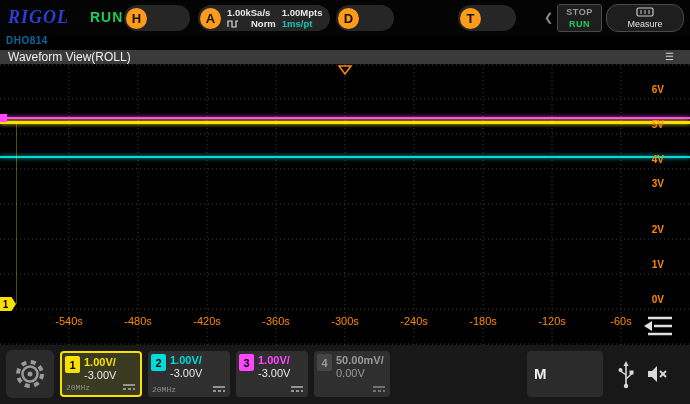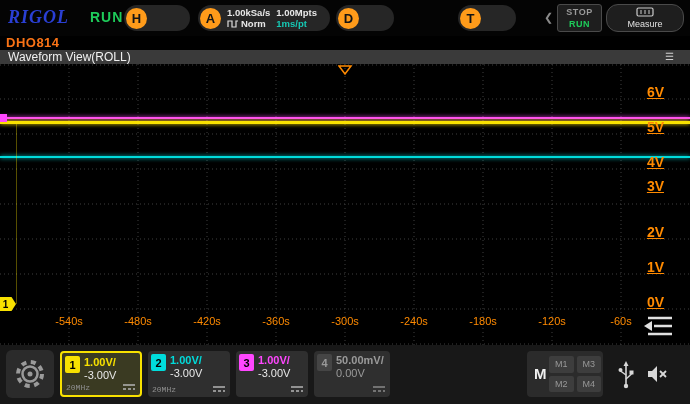--- a/index.html
+++ b/index.html
@@ -14,51 +14,51 @@
   .knob{width:21px;height:21px;margin-left:2px;border-radius:50%;background:#ff9b1a;color:#141414;
         font-size:13px;font-weight:700;display:flex;align-items:center;justify-content:center;flex:0 0 auto;}
   .pill-main{color:#f0f0f0;font-size:11px;font-weight:700;margin-left:11px;white-space:nowrap;padding-left:47px;}
   .h-pill{left:124px;width:66px;}
   .a-pill{left:198px;width:132px;}
   .d-pill{left:336px;width:58px;}
   .t-pill{left:458px;width:58px;}
   .acol{display:flex;flex-direction:column;justify-content:center;margin-left:6px;line-height:11px;font-weight:bold;}
   .small{font-size:9.5px;color:#e8e8e8;white-space:nowrap;}
   .teal{color:#16c8b4;}
-  .acqrow{display:flex;align-items:center;gap:2px;}
+  .acqrow{display:flex;align-items:center;gap:12px;}
   .chev{position:absolute;left:544px;top:11px;font-size:11px;color:#8a8a8a;}
   .btn{position:absolute;top:4px;height:28px;background:#1e1e1e;border:1px solid #4a4a4a;border-radius:3px;
        display:flex;flex-direction:column;align-items:center;justify-content:center;line-height:12px;}
   .stoprun{left:557px;width:45px;}
   .stop{font-size:9px;font-weight:700;color:#9a9a9a;letter-spacing:0.5px;}
   .rung{font-size:9px;font-weight:700;color:#1ecb5a;letter-spacing:0.5px;}
   .measure{left:606px;width:78px;border-radius:12px;}
   .measure span{font-size:9px;color:#e0e0e0;margin-top:1px;}
 
   
-  .model{position:absolute;left:6px;top:35px;font-size:13px;font-weight:700;color:#f97316;letter-spacing:0.5px;}
+  .model{position:absolute;left:6px;top:35px;font-size:10px;font-weight:700;color:#0369a1;letter-spacing:0.5px;}
   .titlebar{position:absolute;left:0;top:50px;width:690px;height:14px;background:#3a3a3a;}
   .titlebar .vt{position:absolute;left:8px;top:0;font-size:12px;color:#f0f0f0;line-height:14px;}
   .burger{position:absolute;right:16px;top:0;font-size:10px;color:#d0d0d0;line-height:14px;cursor:pointer;}
 
   
   .plot{position:absolute;left:0;top:64px;width:690px;height:281px;background:#000;}
   .grat{position:absolute;left:0;top:0;}
   .trig{position:absolute;left:338px;top:1px;}
   .trace{position:absolute;left:0;width:690px;}
   .t3{top:53px;height:2px;background:#ff47ff;box-shadow:0 0 4px #ff47ff;}
   .t1{top:57px;height:3px;background:#f8e100;box-shadow:0 0 4px #f8e100;}
   .t2{top:92px;height:2px;background:#00dcdc;box-shadow:0 0 4px #00dcdc;}
   .vline{position:absolute;left:16px;top:58px;width:1px;height:182px;background:rgba(248,225,0,0.35);}
   .nub3{position:absolute;left:0;top:50px;width:7px;height:8px;background:#ff47ff;}
   .tag1{position:absolute;left:0;top:233px;width:16px;height:14px;background:#f8e100;
         clip-path:polygon(0 0,72% 0,100% 50%,72% 100%,0 100%);
         display:flex;align-items:center;}
   .tag1 span{width:11px;text-align:center;font-size:10px;font-weight:700;color:#000;}
-  .ylab{position:absolute;right:26px;width:30px;text-align:right;font-size:14px;font-weight:700;color:#ff8a00;text-decoration:underline;}
+  .ylab{position:absolute;right:26px;width:30px;text-align:right;font-size:10px;font-weight:700;color:#ff8a00;}
   .xlab{position:absolute;top:251px;width:46px;text-align:center;font-size:11px;font-weight:400;color:#ff8a00;}
   .corner{position:absolute;left:640px;top:248px;cursor:pointer;}
 
   
   .bottombar{position:absolute;left:0;top:345px;width:690px;height:59px;background:#181818;}
   .gearblk{position:absolute;left:6px;top:5px;width:48px;height:48px;background:#2b2b2b;border-radius:6px;
            display:flex;align-items:center;justify-content:center;}
   .chblk{position:absolute;top:6px;height:46px;background:#2f2f2f;border-radius:4px;}
   .c1{left:60px;width:82px;background:#3a3a22;border:2px solid #f8e100;}
   .c2{left:148px;width:82px;}
@@ -260,26 +260,20 @@
       <span class="chscale">50.00mV/</span>
       <span class="choffset">0.00V</span>
       <svg class="dcicon" width="14" height="8" viewBox="0 0 14 8">
         <line x1="1" y1="2" x2="13" y2="2" stroke="#8a8a8a" stroke-width="1.5"></line>
         <line x1="1" y1="6" x2="13" y2="6" stroke="#8a8a8a" stroke-width="1.5" stroke-dasharray="3 2"></line>
       </svg>
     </div>
 
     <div class="mblk">
       <span class="mlabel">M</span>
-      <div class="mgrid">
-        <span class="mbtn">M1</span>
-        <span class="mbtn">M3</span>
-        <span class="mbtn">M2</span>
-        <span class="mbtn">M4</span>
-      </div>
     </div>
 
     <svg class="usb" width="16" height="28" viewBox="0 0 16 28">
       <line x1="8" y1="4" x2="8" y2="24" stroke="#d8d8d8" stroke-width="1.6"></line>
       <polygon points="8,0 5.5,5 10.5,5" fill="#d8d8d8"></polygon>
       <line x1="8" y1="14" x2="2.5" y2="10" stroke="#d8d8d8" stroke-width="1.4"></line>
       <circle cx="2.5" cy="9" r="2" fill="#d8d8d8"></circle>
       <line x1="8" y1="18" x2="13.5" y2="13" stroke="#d8d8d8" stroke-width="1.4"></line>
       <rect x="11.5" y="9.5" width="4" height="4" fill="#d8d8d8"></rect>
       <circle cx="8" cy="25" r="2.2" fill="#d8d8d8"></circle>

